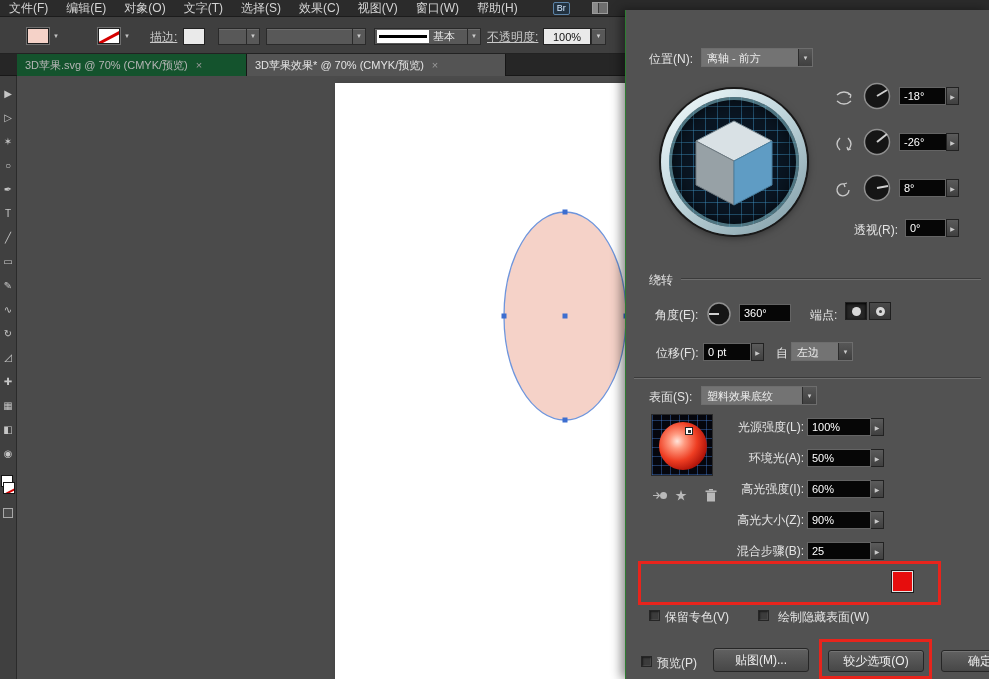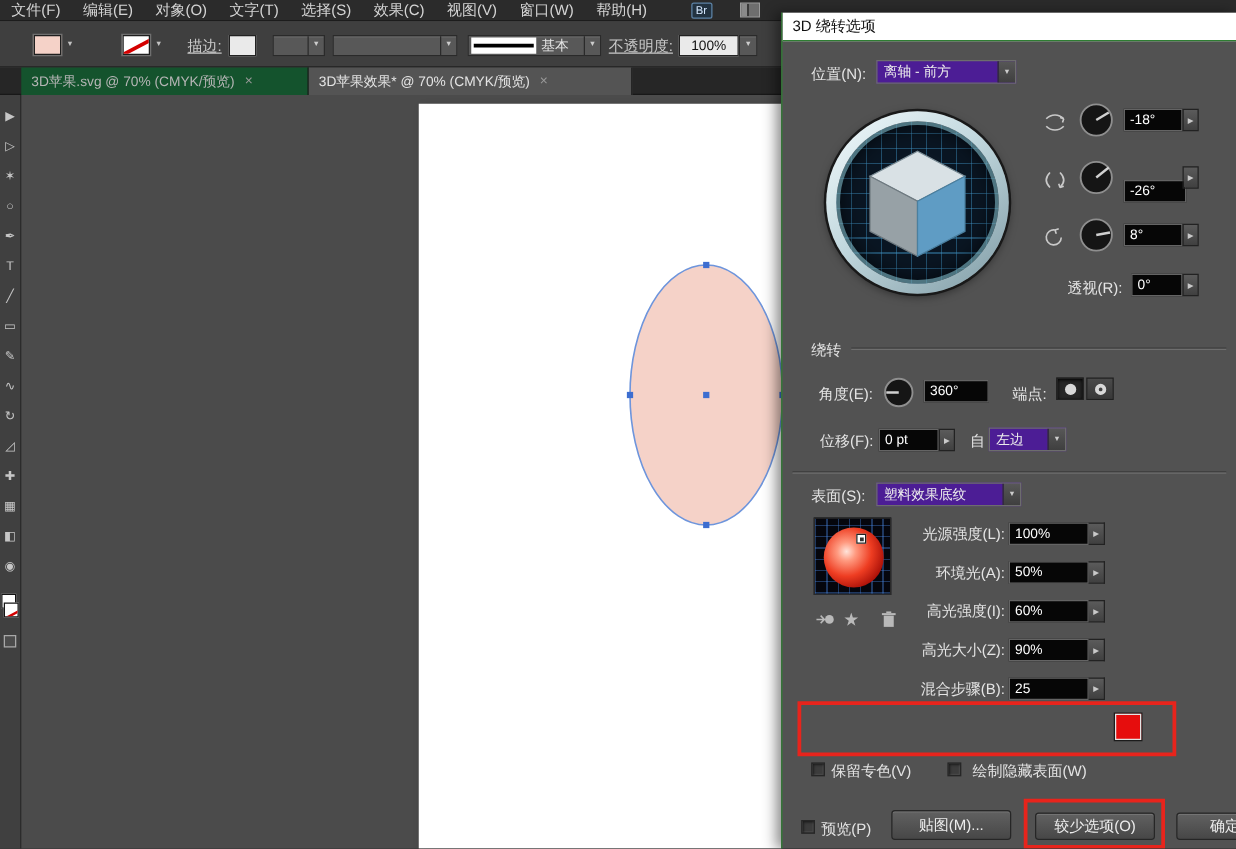--- a/index.html
+++ b/index.html
@@ -58,21 +58,21 @@
 .dialog{position:absolute;left:625px;top:10px;width:364px;height:669px;background:#525252;overflow:hidden;
  border-left:1px solid #2e7d32;box-shadow:-4px 0 10px rgba(0,0,0,.45);z-index:2}
 .dlg-title{position:absolute;left:0;top:0;width:100%;height:23px;background:#ffffff;color:#101010;
  font-size:12px;line-height:23px;padding-left:8px;border-bottom:1px solid #2e7d32}
 .dlabel{position:absolute;font-size:12px;color:#e4e4e4;white-space:nowrap}
 .sep{position:absolute;height:2px;border-top:1px solid #3b3b3b;border-bottom:1px solid #6e6e6e}
 .bfield{position:absolute;background:#060606;border:1px solid #646464;color:#fff;font-size:11px;height:18px;
  display:flex;align-items:center;padding:0 4px;white-space:nowrap}
 .abtn{position:absolute;width:13px;height:18px;background:linear-gradient(#5b5b5b,#404040);border:1px solid #222;
  color:#c9c9c9;font-size:6px;display:flex;align-items:center;justify-content:center}
-.ddk{position:absolute;height:19px;background:#4c1d95;border:1px solid #6d6d6d;display:flex;align-items:center}
+.ddk{position:absolute;height:19px;background:#737373;border:1px solid #6d6d6d;display:flex;align-items:flex-end}
 .ddk .txt{flex:1;padding:0 5px;font-size:11px;color:#ececec;white-space:nowrap;overflow:hidden}
 .ddk .darr{width:14px;align-self:stretch;display:flex;align-items:center;justify-content:center;font-size:6px;
  color:#ccc;border-left:1px solid #2c2c2c;background:linear-gradient(#575757,#3f3f3f)}
 
 .cube-outer{position:absolute;left:35px;top:79px;width:146px;height:146px;border-radius:50%;
  background:linear-gradient(140deg,#f4fbfd 0%,#c2d8de 45%,#7e9aa4 100%);
  box-shadow:0 0 0 2px #191919,0 2px 8px rgba(0,0,0,.5)}
 .cube-inner{position:absolute;left:8px;top:8px;width:130px;height:130px;border-radius:50%;overflow:hidden;
  background:repeating-linear-gradient(0deg,rgba(64,150,200,.45) 0 1px,transparent 1px 12px),
  repeating-linear-gradient(90deg,rgba(64,150,200,.45) 0 1px,transparent 1px 12px),#0a1623;
@@ -202,21 +202,20 @@
       <ellipse cx="65" cy="108" rx="61" ry="104" fill="#f5d2c8" stroke="#6e95dc" stroke-width="1.3"></ellipse>
       <rect x="62.5" y="1.5" width="5" height="5" fill="#3d6ed0"></rect>
       <rect x="62.5" y="209.5" width="5" height="5" fill="#3d6ed0"></rect>
       <rect x="1.5" y="105.5" width="5" height="5" fill="#3d6ed0"></rect>
       <rect x="123.5" y="105.5" width="5" height="5" fill="#3d6ed0"></rect>
       <rect x="62.5" y="105.5" width="5" height="5" fill="#3d6ed0"></rect>
     </svg>
   </div>
 
   <div class="dialog">
-    <div class="dlg-title">3D 绕转选项</div>
 
     <span class="dlabel" style="left:23px;top:41px">位置(N):</span>
     <div class="ddk" style="left:75px;top:38px;width:112px">
       <span class="txt">离轴 - 前方</span>
       <span class="darr">▼</span>
     </div>
 
     <div class="cube-outer">
       <div class="cube-inner">
         <svg width="96" height="100" viewBox="0 0 96 100" style="position:absolute;left:17px;top:14px">
@@ -241,21 +240,21 @@
 
     <svg class="axicon" style="left:209px;top:126px" viewBox="0 0 18 16">
       <path d="M5 2 C1 6 1 10 5 14" stroke="#c9c9c9" fill="none" stroke-width="1.3"></path>
       <path d="M13 2 C17 6 17 10 13 14" stroke="#c9c9c9" fill="none" stroke-width="1.3"></path>
       <path d="M13 14 l3 -1 m-3 1 l-1 -3" stroke="#c9c9c9" fill="none" stroke-width="1.3"></path>
     </svg>
     <svg class="dialsvg" style="left:236px;top:117px" width="30" height="30">
       <circle cx="15" cy="15" r="12.5" fill="#151515" stroke="#8f8f8f" stroke-width="1.5"></circle>
       <line x1="15" y1="15" x2="25" y2="7" stroke="#d0d0d0" stroke-width="2"></line>
     </svg>
-    <div class="bfield" style="left:273px;top:134px;width:50px">-26°</div>
+    <div class="bfield" style="left:273px;top:123px;width:50px">-26°</div>
     <div class="abtn" style="left:320px;top:123px">▶</div>
 
     <svg class="axicon" style="left:209px;top:172px" viewBox="0 0 18 16">
       <path d="M14 8 A6 6 0 1 1 9 2" stroke="#c9c9c9" fill="none" stroke-width="1.3"></path>
       <path d="M9 2 l3 -1 m-3 1 l1 3" stroke="#c9c9c9" fill="none" stroke-width="1.3"></path>
     </svg>
     <svg class="dialsvg" style="left:236px;top:163px" width="30" height="30">
       <circle cx="15" cy="15" r="12.5" fill="#151515" stroke="#8f8f8f" stroke-width="1.5"></circle>
       <line x1="15" y1="15" x2="26" y2="13" stroke="#d0d0d0" stroke-width="2"></line>
     </svg>

